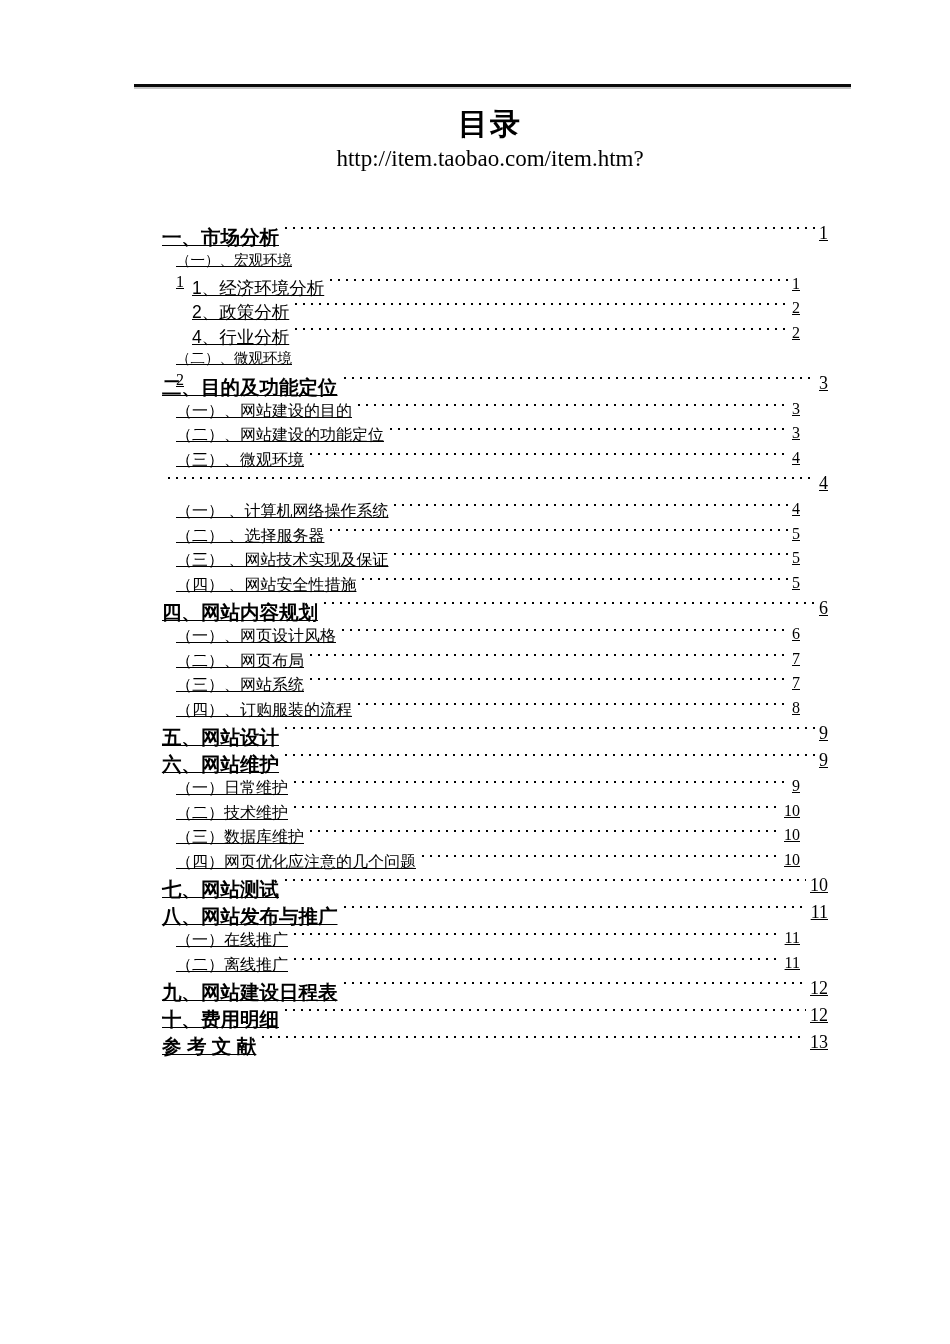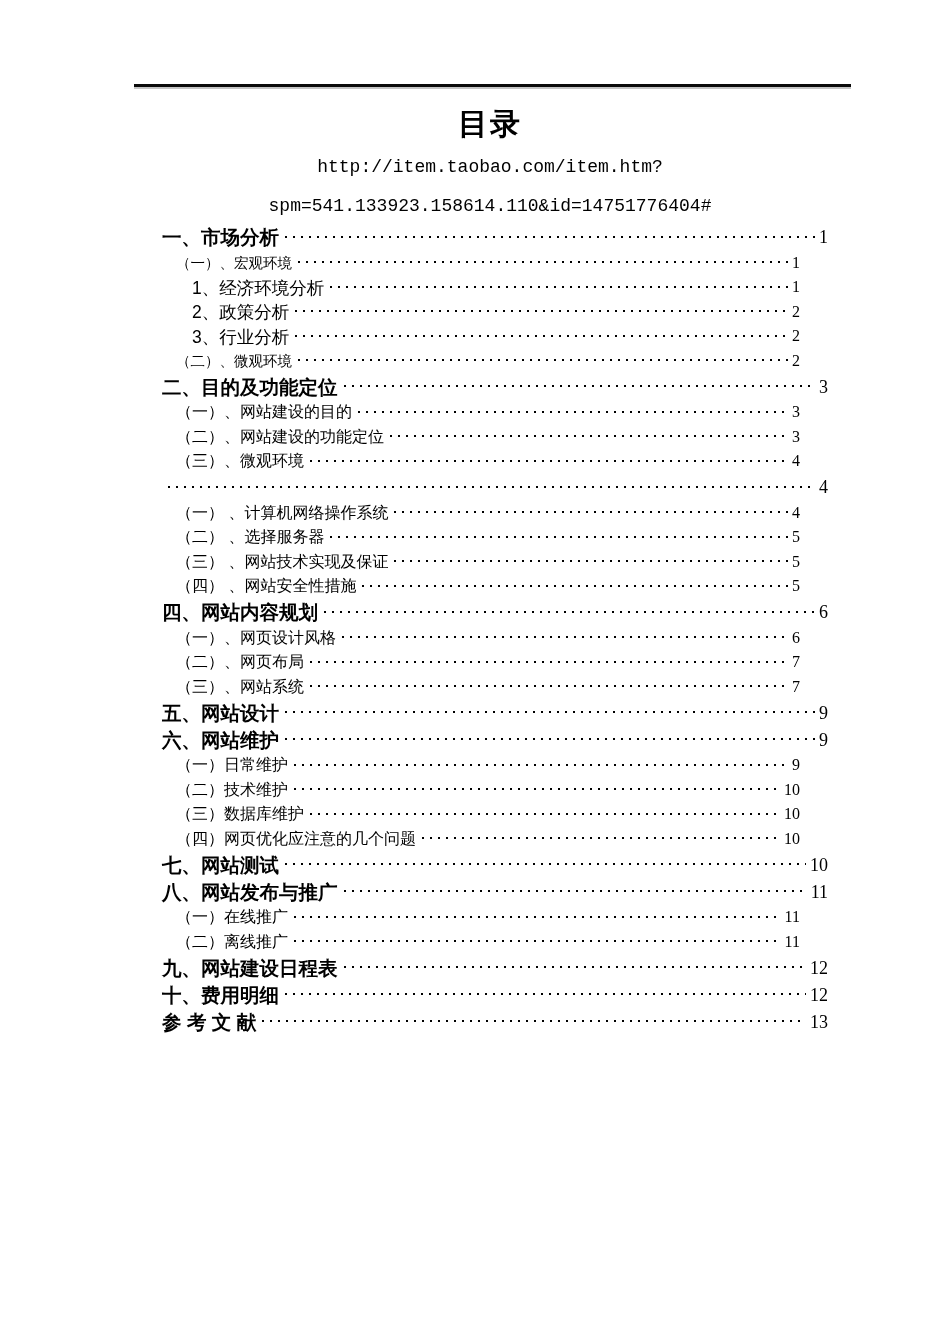--- a/index.html
+++ b/index.html
@@ -39,37 +39,38 @@
   }
   .doc-title {
     font-size: 30px;
     line-height: 36px;
     font-weight: bold;
     letter-spacing: 2px;
     font-family: "Liberation Sans", "DejaVu Sans", sans-serif;
     margin: 0;
   }
   .doc-url {
-    font-family: Liberation Mono, monospace;
-    font-size: 18px;
+    font-family: Liberation Serif, serif;
+    font-size: 23px;
     line-height: 27px;
-    margin-top: 12px;
+    margin-top: 3px;
     white-space: nowrap;
   }
   .toc {
     position: absolute;
     left: 162px;
     top: 224px;
     width: 666px;
   }
   .toc-row {
     display: flex;
-    align-items: center;
+    align-items: flex-start;
     white-space: nowrap;
     box-sizing: border-box;
+    text-decoration: underline;
   }
   .toc-row .label {
     font-family: "Liberation Sans", "DejaVu Sans", sans-serif;
   }
   .toc-row .leader {
     flex: 1 1 auto;
     height: 6px;
     margin: 0 4px 4px 3px;
     background-image: radial-gradient(circle, #000 1.3px, transparent 1.5px);
     background-size: 8px 4px;
@@ -87,40 +88,39 @@
     font-size: 19.5px;
     font-weight: 600;
   }
   .toc-row.lvl1 .pagenum { font-size: 18px; font-weight: 400; }
   .toc-row.lvl2 {
     height: 24.5px;
     font-size: 16px;
     padding-left: 14px;
     padding-right: 28px;
   }
-  .toc-row.lvl2.small { font-size: 14.5px; }
+  .toc-row.lvl2.small { font-size: 14.5px; flex-direction: column; }
   .toc-row.lvl3 {
     height: 24.5px;
     font-size: 17.5px;
     padding-left: 30px;
     padding-right: 28px;
   }
   .toc-row.lvl2 .pagenum, .toc-row.lvl3 .pagenum { font-size: 16px; }
 </style>
 </head>
 <body>
 
 <div class="page">
 
   <div class="top-rule"></div>
 
   <div class="header">
     <h1 class="doc-title">目录</h1>
     <div class="doc-url">http://item.taobao.com/item.htm?</div>
-    <div class="doc-url">spm=541.133923.158614.110&amp;id=14751776404#</div>
   </div>
 
   <div class="toc" id="toc">
       <div class="toc-row lvl1">
         <span class="label">一、市场分析</span>
         <span class="leader"></span>
         <span class="pagenum">1</span>
       </div>
       <div class="toc-row lvl2 small">
         <span class="label">（一）、宏观环境</span>
@@ -131,21 +131,21 @@
         <span class="label">1、经济环境分析</span>
         <span class="leader"></span>
         <span class="pagenum">1</span>
       </div>
       <div class="toc-row lvl3">
         <span class="label">2、政策分析</span>
         <span class="leader"></span>
         <span class="pagenum">2</span>
       </div>
       <div class="toc-row lvl3">
-        <span class="label">3、行业分析</span>
+        <span class="label">4、行业分析</span>
         <span class="leader"></span>
         <span class="pagenum">2</span>
       </div>
       <div class="toc-row lvl2 small">
         <span class="label">（二）、微观环境</span>
         <span class="leader"></span>
         <span class="pagenum">2</span>
       </div>
       <div class="toc-row lvl1">
         <span class="label">二、目的及功能定位</span>
@@ -204,20 +204,25 @@
       <div class="toc-row lvl2">
         <span class="label">（二）、网页布局</span>
         <span class="leader"></span>
         <span class="pagenum">7</span>
       </div>
       <div class="toc-row lvl2">
         <span class="label">（三）、网站系统</span>
         <span class="leader"></span>
         <span class="pagenum">7</span>
       </div>
+      <div class="toc-row lvl2">
+        <span class="label">（四）、订购服装的流程</span>
+        <span class="leader"></span>
+        <span class="pagenum">8</span>
+      </div>
       <div class="toc-row lvl1">
         <span class="label">五、网站设计</span>
         <span class="leader"></span>
         <span class="pagenum">9</span>
       </div>
       <div class="toc-row lvl1">
         <span class="label">六、网站维护</span>
         <span class="leader"></span>
         <span class="pagenum">9</span>
       </div>

